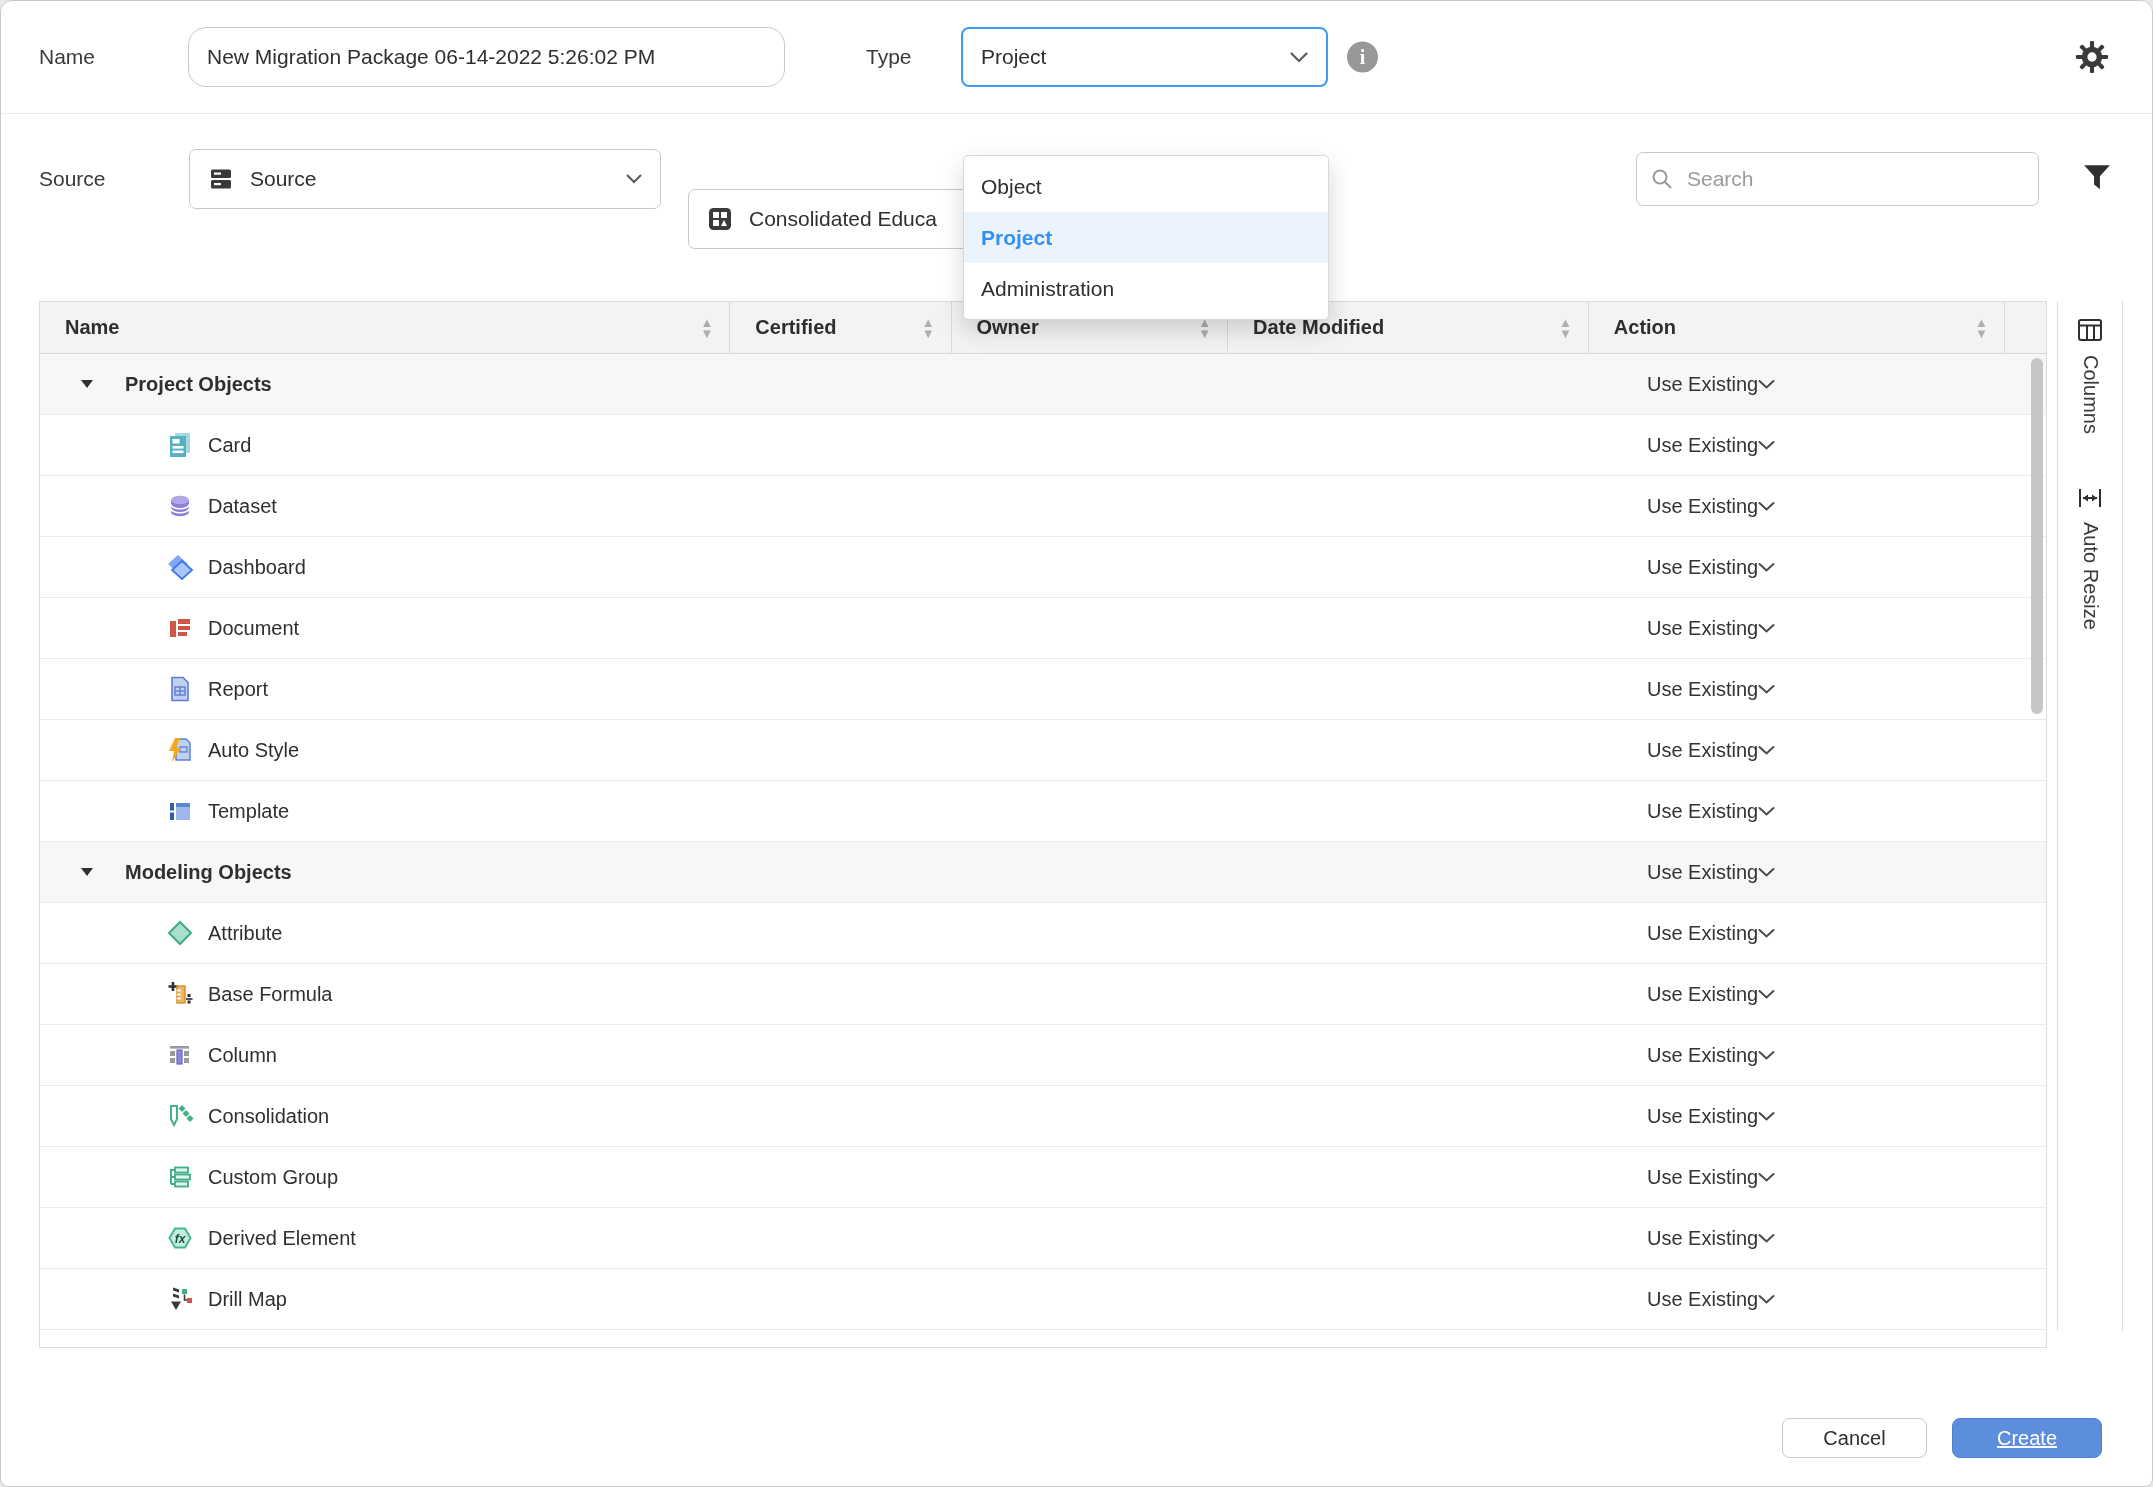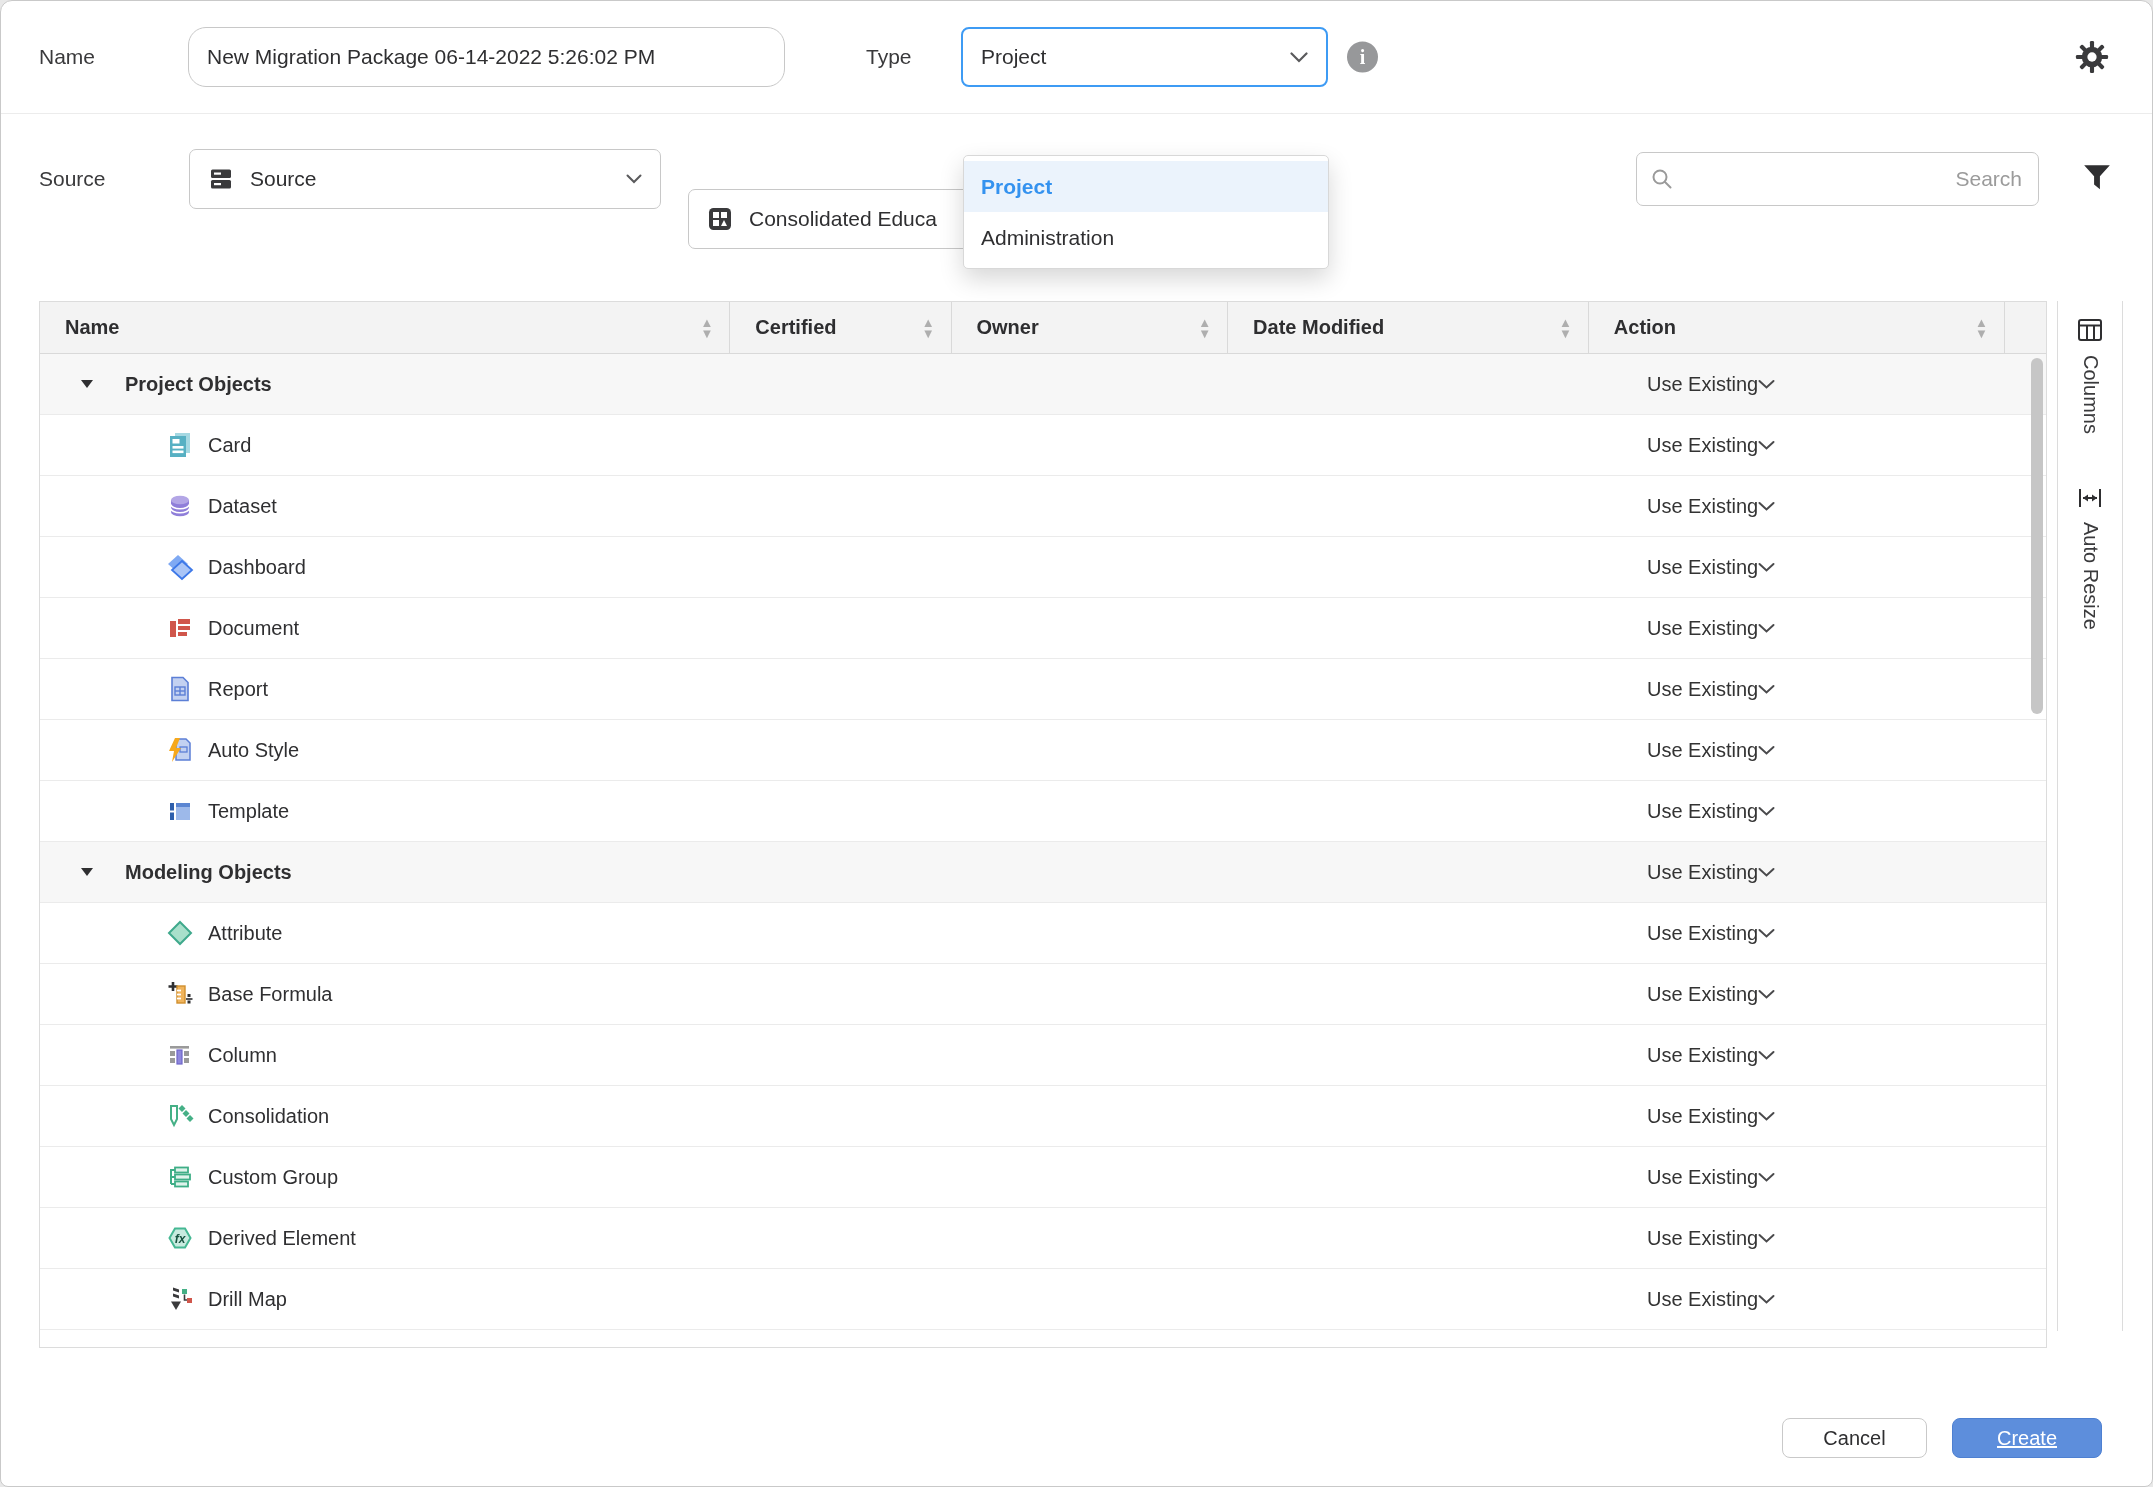--- a/index.html
+++ b/index.html
@@ -28,21 +28,21 @@
   
   .source-row{height:130px;position:relative;}
   .combo{height:60px;border:1px solid #c8c8c8;border-radius:7px;background:#fff;display:flex;
     align-items:center;box-sizing:border-box;font-size:21px;}
   .combo-env{left:188px;width:472px;padding:0 18px;justify-content:space-between;}
   .combo-proj{left:687px;width:420px;padding:0 18px;overflow:hidden;white-space:nowrap;margin-top:40px;}
   .combo-inner{display:flex;align-items:center;gap:16px;}
   .search-box{left:1635px;width:403px;height:54px;border:1px solid #c8c8c8;border-radius:7px;
     display:flex;align-items:center;padding:0 14px;box-sizing:border-box;gap:12px;background:#fff;}
   .search-box input{border:none;outline:none;font-size:21px;color:#3b82f6;flex:1;
-    font-family:"Liberation Sans",sans-serif;background:transparent;text-align:right;}
+    font-family:"Liberation Sans",sans-serif;background:transparent;}
   .search-box input::placeholder{color:#9b9b9b;}
   .filter-btn{left:2082px;width:30px;height:30px;}
   
   .menu{position:absolute;left:962px;top:154px;width:366px;background:#fff;border:1px solid #d8d8d8;
     border-radius:5px;box-shadow:0 10px 24px rgba(0,0,0,.16);z-index:30;padding:5px 0;box-sizing:border-box;}
   .mitem{height:51px;display:flex;align-items:center;padding-left:17px;font-size:21px;color:#2f2f31;cursor:default;}
   .mitem.selected{background:#ebf3fc;color:#3492ef;font-weight:bold;}
   
   .table{position:absolute;left:38px;top:300px;width:2008px;border:1px solid #dcdcdc;box-sizing:border-box;background:#fff;}
   .thead{display:flex;height:52px;background:#f3f3f3;border-bottom:1px solid #d9d9d9;box-sizing:border-box;}
@@ -160,20 +160,21 @@
     </div>
 
     <span class="filter-btn vcenter">
       <svg width="28" height="27" viewBox="0 0 24 23">
         <polygon points="1,1 23,1 14.5,10.5 14.5,21.5 9.5,17.5 9.5,10.5" fill="#2f2f31"></polygon>
       </svg>
     </span>
   </div>
 
   <div class="menu">
+    <div class="mitem">Object</div>
     <div class="mitem selected">Project</div>
     <div class="mitem">Administration</div>
   </div>
 
   <div class="table">
     <div class="thead">
       <div class="hcell hc-name">
         <span>Name</span>
         <span class="sort">
             <span>▲</span>

